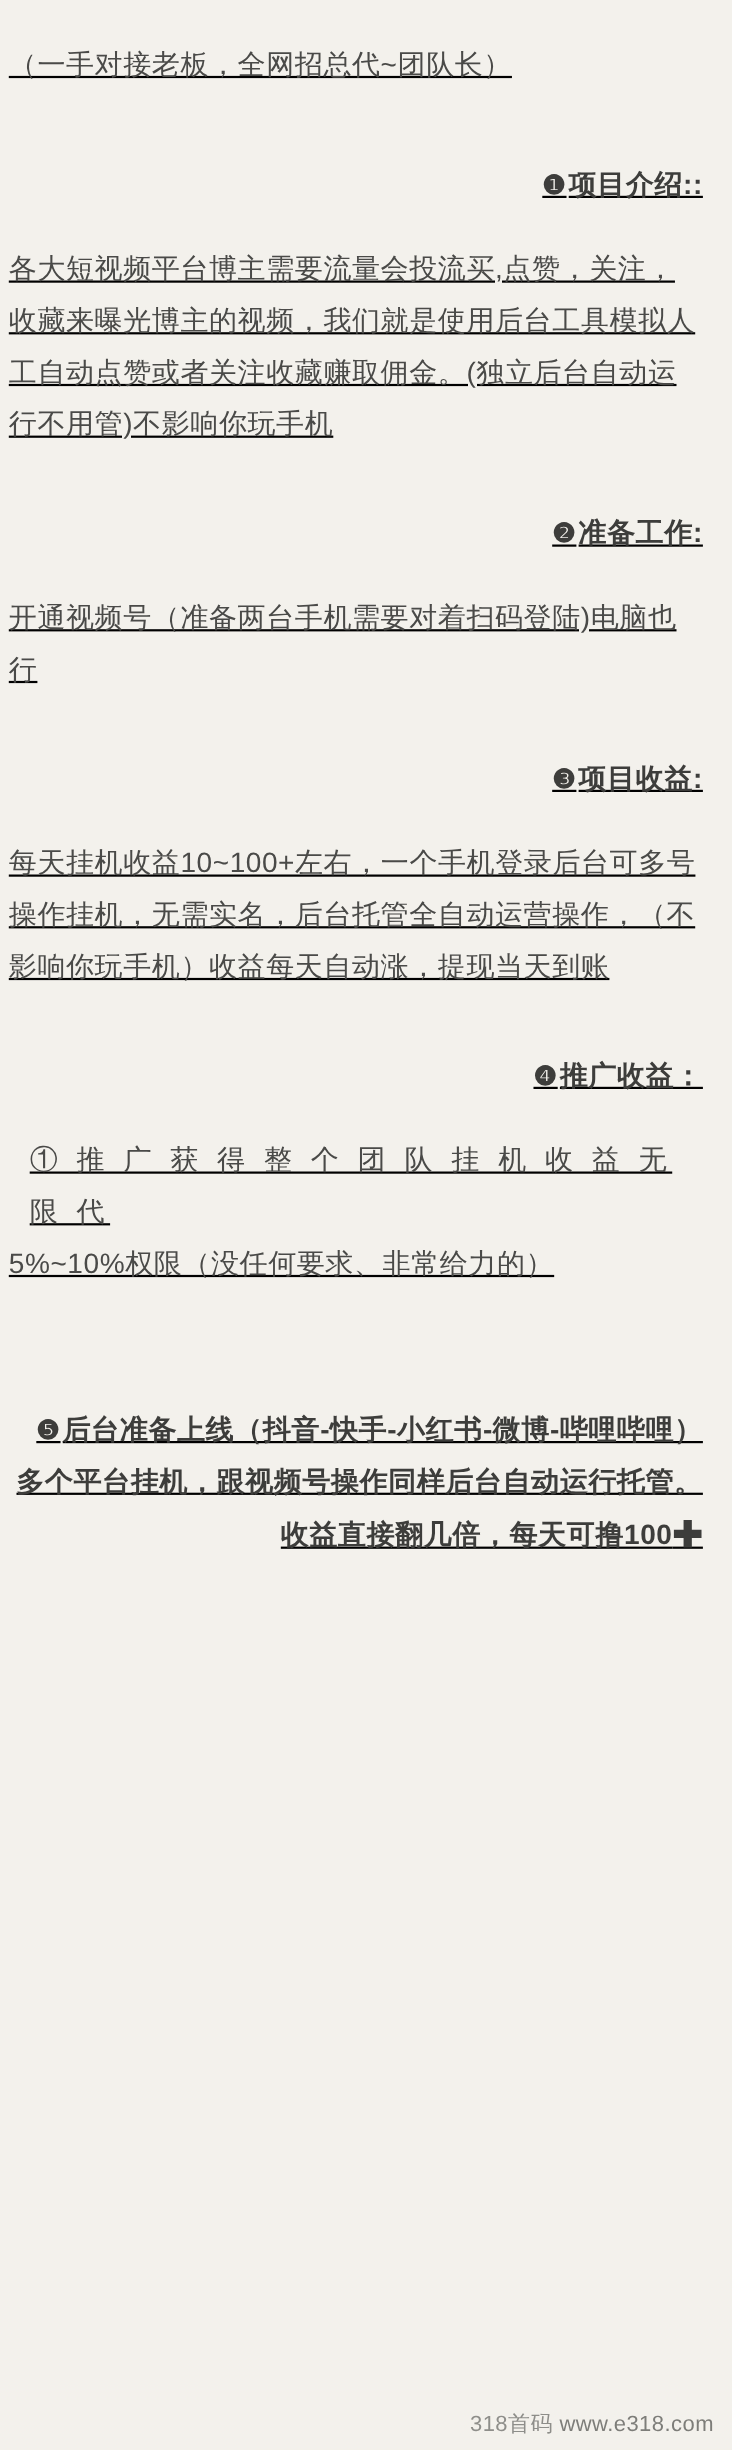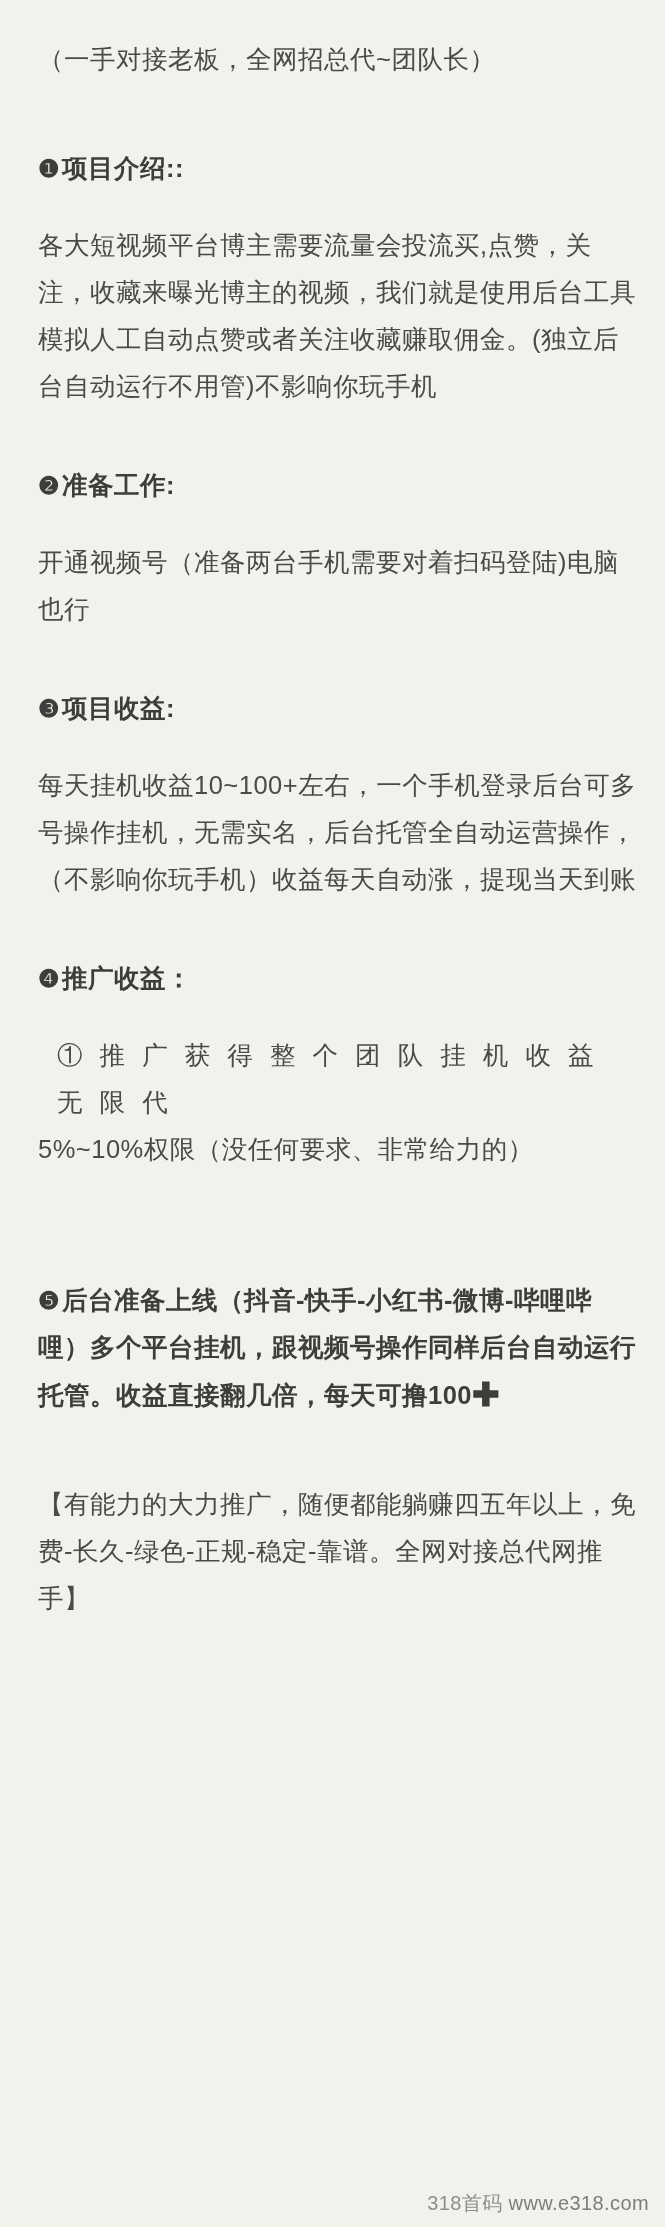--- a/index.html
+++ b/index.html
@@ -14,33 +14,35 @@
   }
   .page {
     position: relative;
     width: 665px;
     height: 2227px;
     background: #f3f1ec;
     box-sizing: border-box;
     overflow: hidden;
   }
   .content {
-    padding: 36px 26px 0 38px;
+    padding: 36px 26px 0 8px;
+    text-decoration: underline;
   }
   .para {
     color: #4a4a48;
     font-size: 25.5px;
     line-height: 47px;
     letter-spacing: 0.5px;
     margin: 0 0 0 0;
     word-break: break-word;
   }
   .para.head {
     font-weight: bold;
     color: #3d3d3b;
+    text-align: right;
   }
   .gap-sm { height: 30px; }
   .gap-md { height: 52px; }
   .gap-lg { height: 62px; }
   .num {
     font-size: 24px;
     line-height: 47px;
     margin-right: 2px;
   }
   .spaced {
@@ -110,21 +112,20 @@
 
     <div class="gap-md"></div>
 
 
     <div class="gap-md"></div>
 
     <p class="para head"><span class="num">❺</span><span>后台准备上线（抖音-快手-小红书-微博-哔哩哔哩）多个平台挂机，跟视频号操作同样后台自动运行托管。收益直接翻几倍，每天可撸100</span><span class="plus">✚</span></p>
 
     <div class="gap-lg"></div>
 
-    <p class="para">【有能力的大力推广，随便都能躺赚四五年以上，免费-长久-绿色-正规-稳定-靠谱。全网对接总代网推手】</p>
 
   </div>
 
   <div class="watermark">
     <span>318首码</span>
     <span class="wm-site">www.e318.com</span>
   </div>
 </div>
 
 </body></html>

